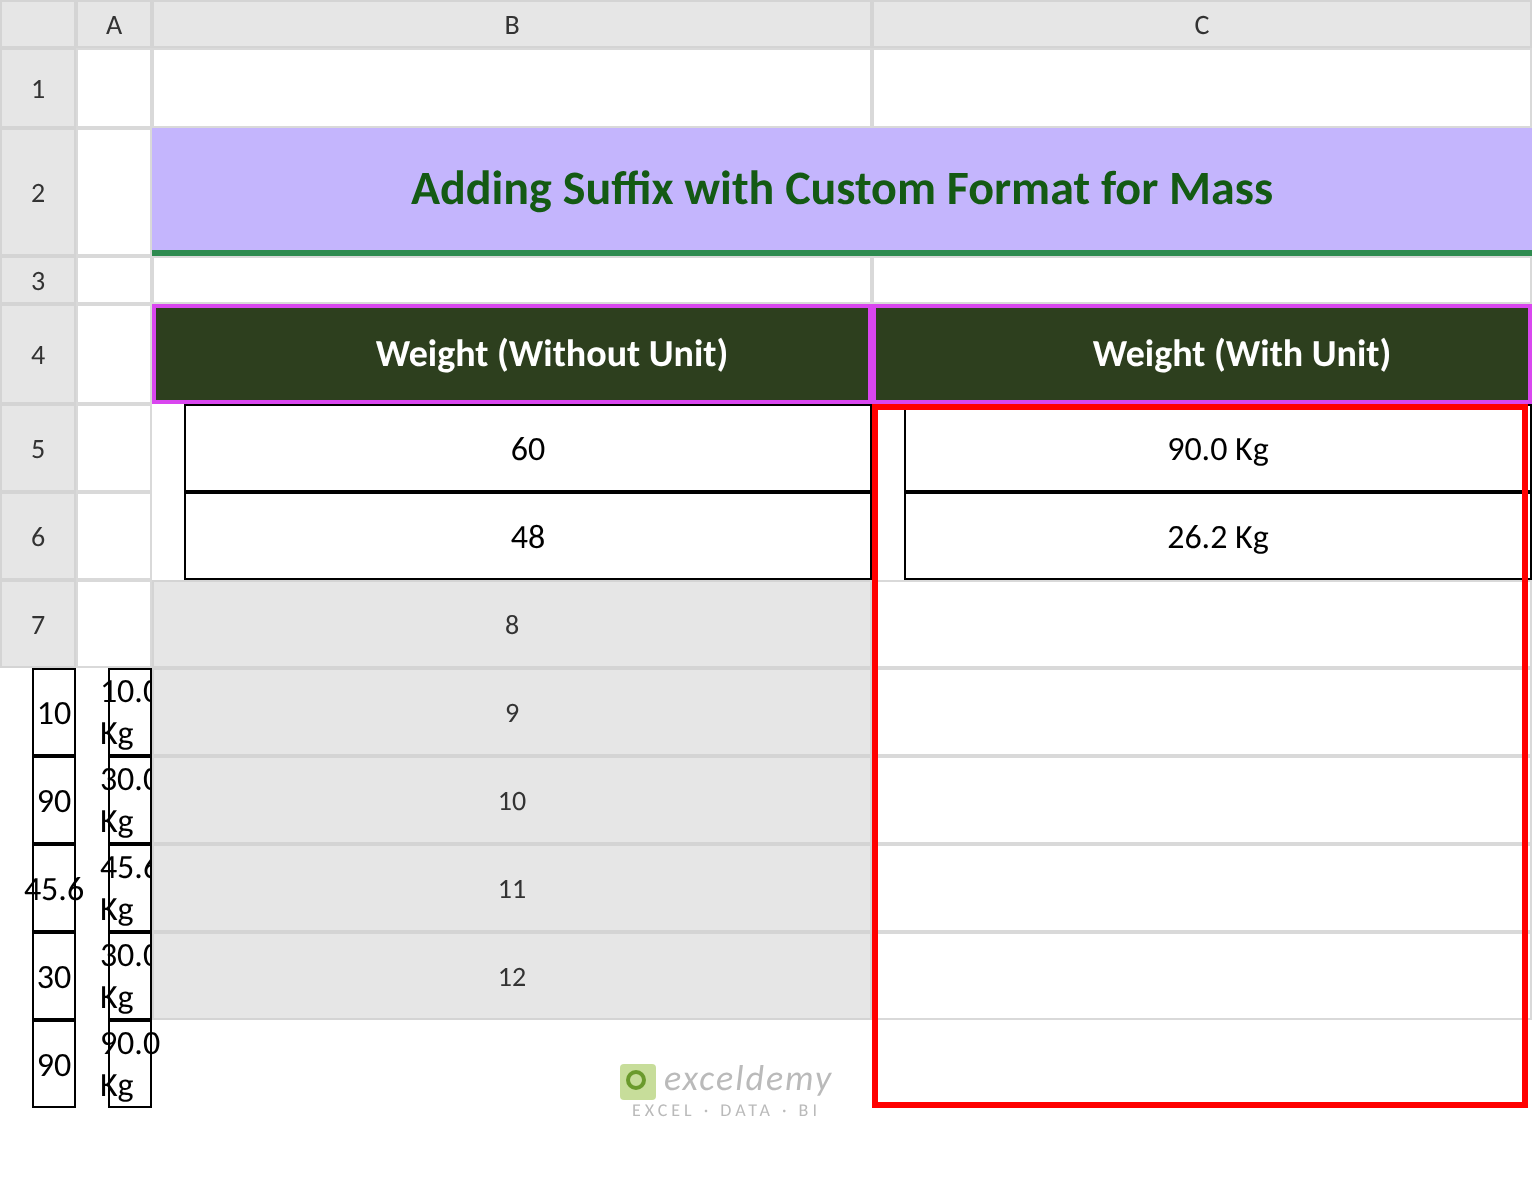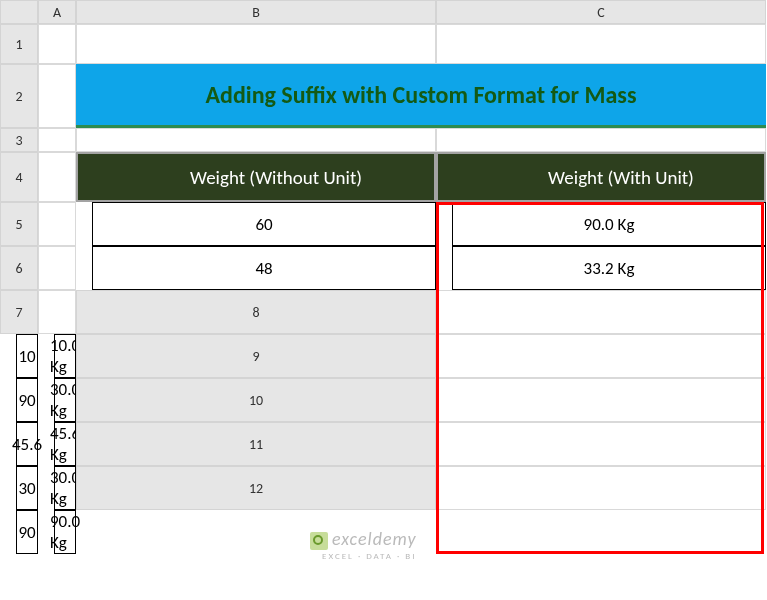--- a/index.html
+++ b/index.html
@@ -29,35 +29,35 @@
     .cell {
       border: 1px solid #d9d9d9;
       display: flex;
       align-items: center;
       justify-content: center;
       font-size: 16px;
       color: #000;
       background: #fff;
     }
     .title-cell {
-      background: #0ea5e9;
+      background: #c4b5fd;
       color: #145a14;
       font-size: 24px;
       font-weight: bold;
       border-bottom: 3px solid #2e8b50;
       display: flex;
       align-items: center;
       justify-content: center;
     }
     .hdr-cell {
       background: #2d3f1e;
       color: #fff;
       font-size: 19px;
-      font-weight: normal;
-      border: 2px solid #a3a3a3;
+      font-weight: bold;
+      border: 2px solid #d946ef;
       display: flex;
       align-items: center;
       justify-content: center;
       padding-left: 40px;
     }
     .data-cell {
       border: 1px solid #000;
       font-size: 17px;
       display: flex;
       align-items: center;
@@ -76,21 +76,21 @@
       color: #bababa;
       font-style: italic;
       letter-spacing: 1px;
       pointer-events: none;
     }
     .watermark .sub {
       font-size: 9px;
       letter-spacing: 2px;
       font-style: normal;
       display: block;
-      text-align: right;
+      text-align: center;
     }
     .watermark .icon {
       display: inline-block;
       width: 18px;
       height: 18px;
       background: #c7dd9a;
       border-radius: 2px;
       margin-right: 4px;
       vertical-align: middle;
       position: relative;
@@ -132,21 +132,21 @@
   <div class="hdr-cell">Weight (With Unit)</div>
 
   <div class="row-hdr">5</div>
   <div class="cell"></div>
   <div class="data-cell">60</div>
   <div class="data-cell">90.0 Kg</div>
 
   <div class="row-hdr">6</div>
   <div class="cell"></div>
   <div class="data-cell">48</div>
-  <div class="data-cell">33.2 Kg</div>
+  <div class="data-cell">26.2 Kg</div>
 
   <div class="row-hdr">7</div>
   <div class="cell"></div>
 
   <div class="row-hdr">8</div>
   <div class="cell"></div>
   <div class="data-cell">10</div>
   <div class="data-cell">10.0 Kg</div>
 
   <div class="row-hdr">9</div>

